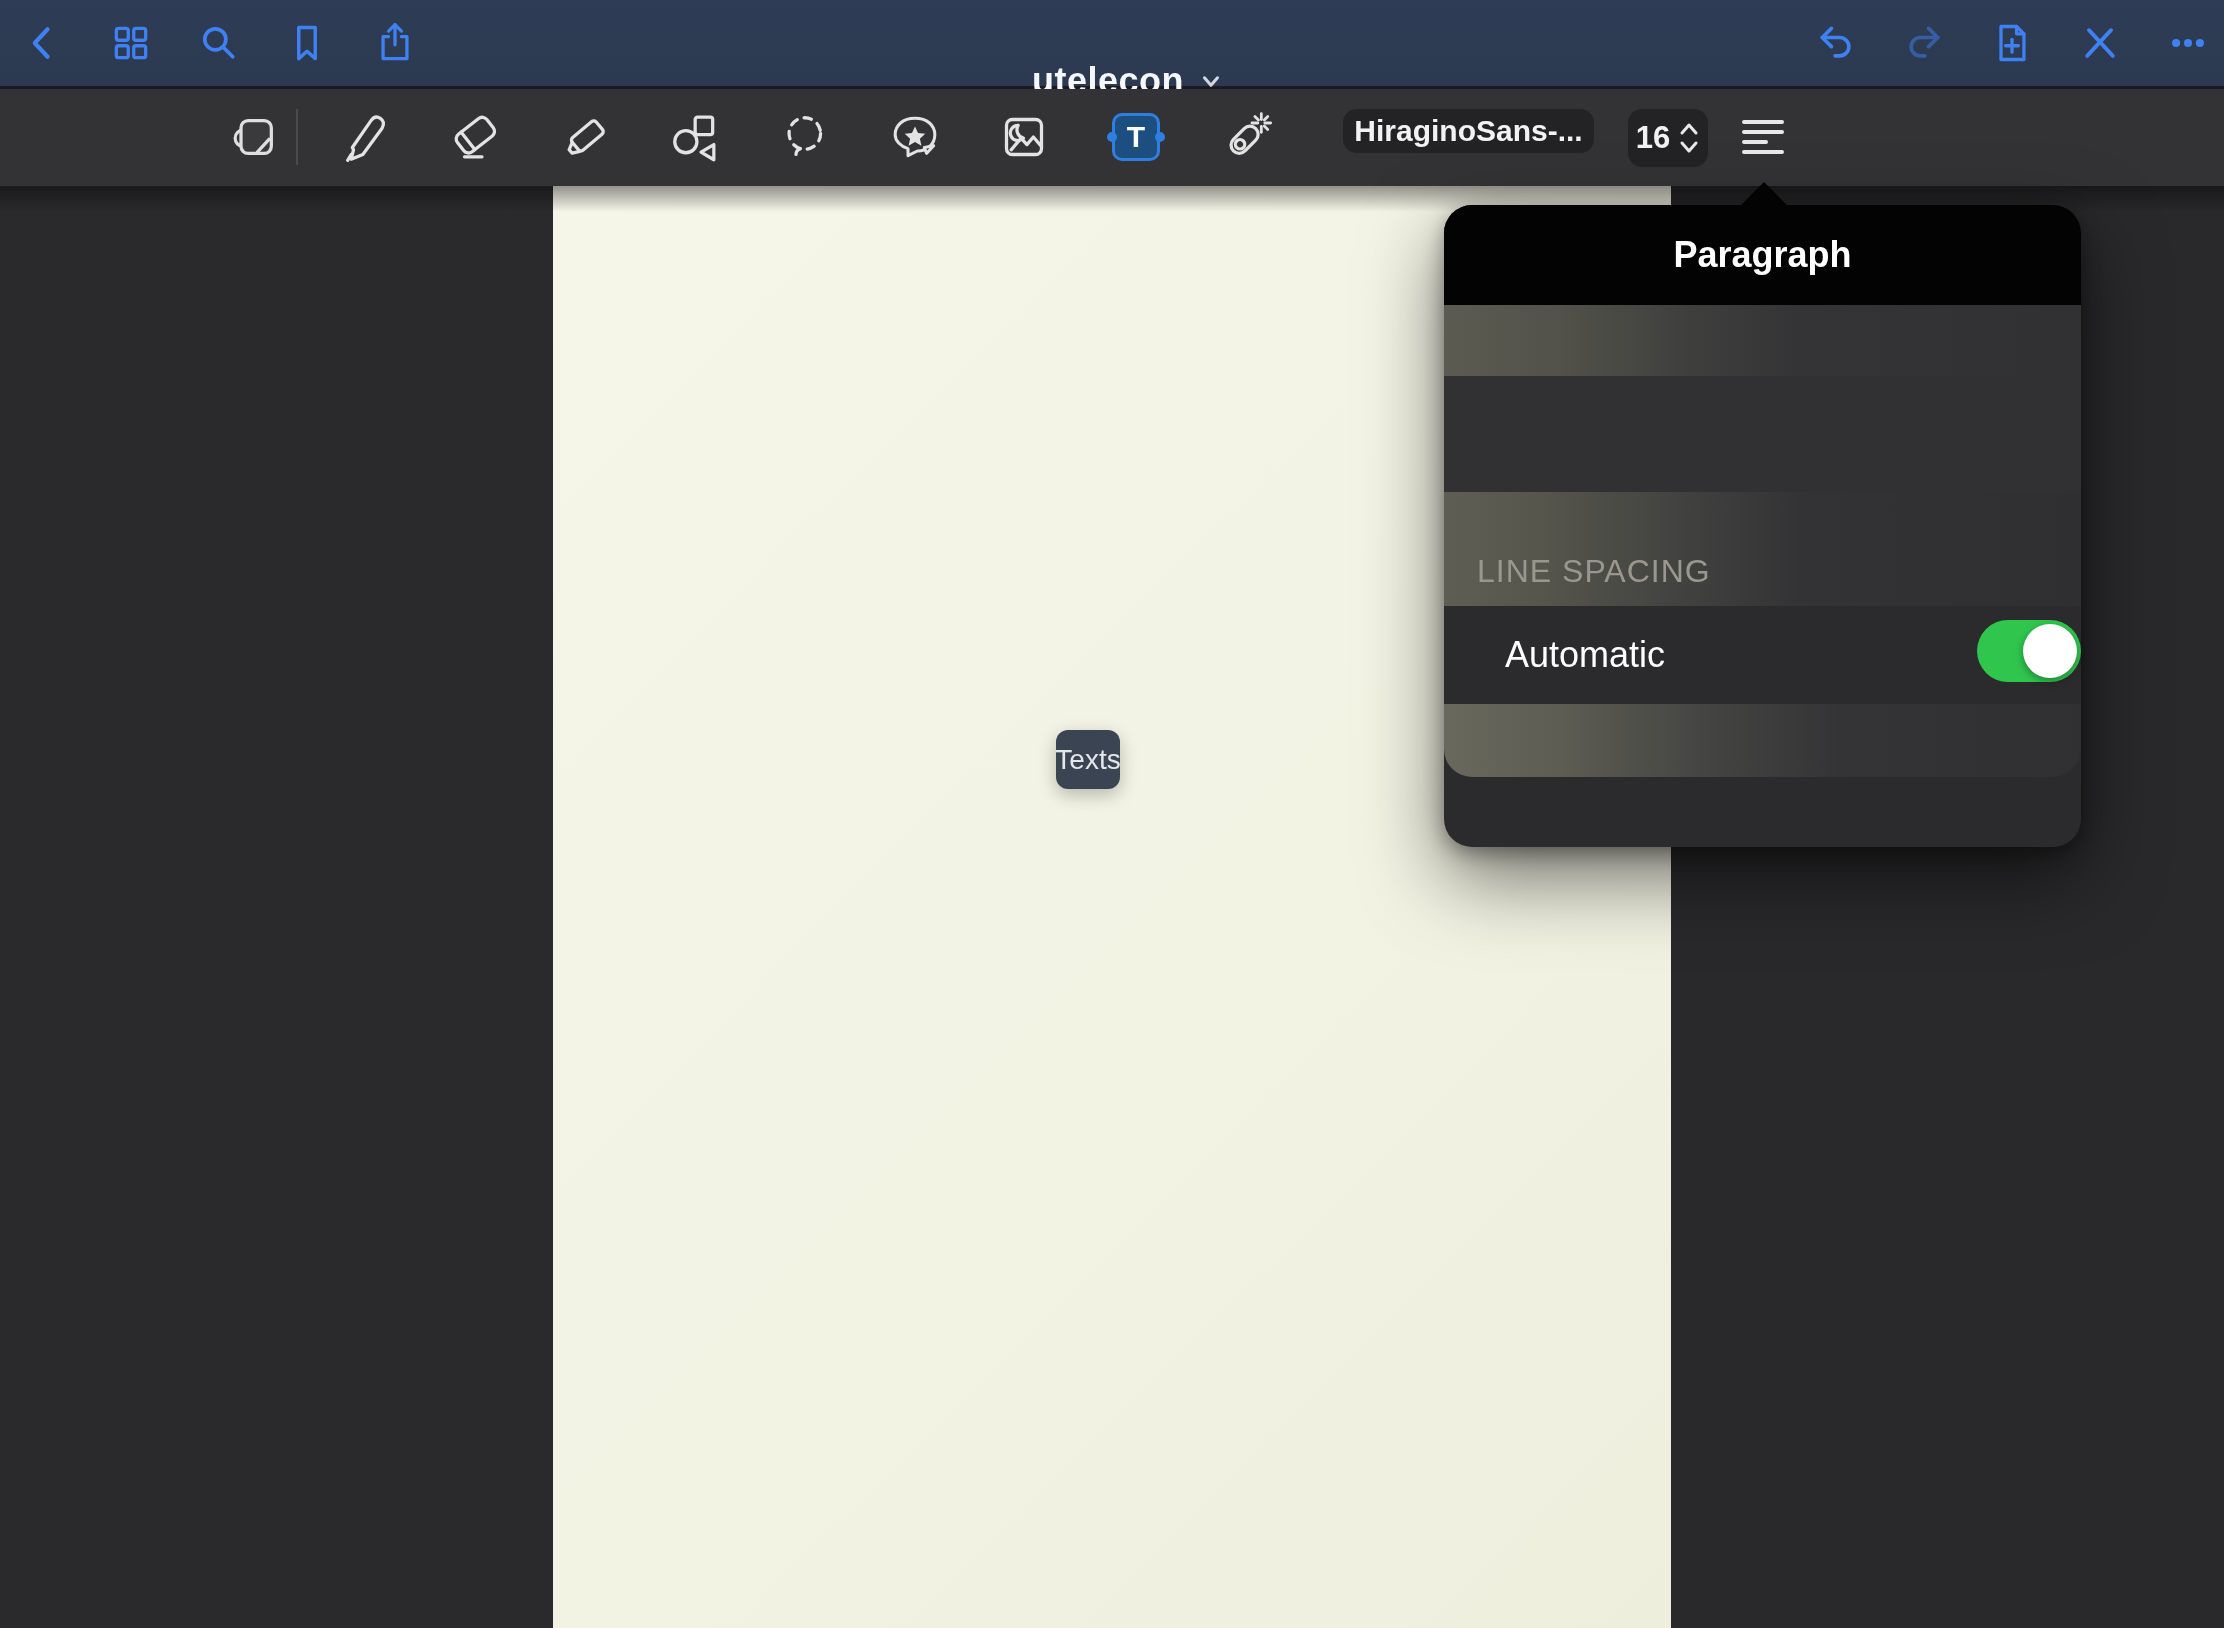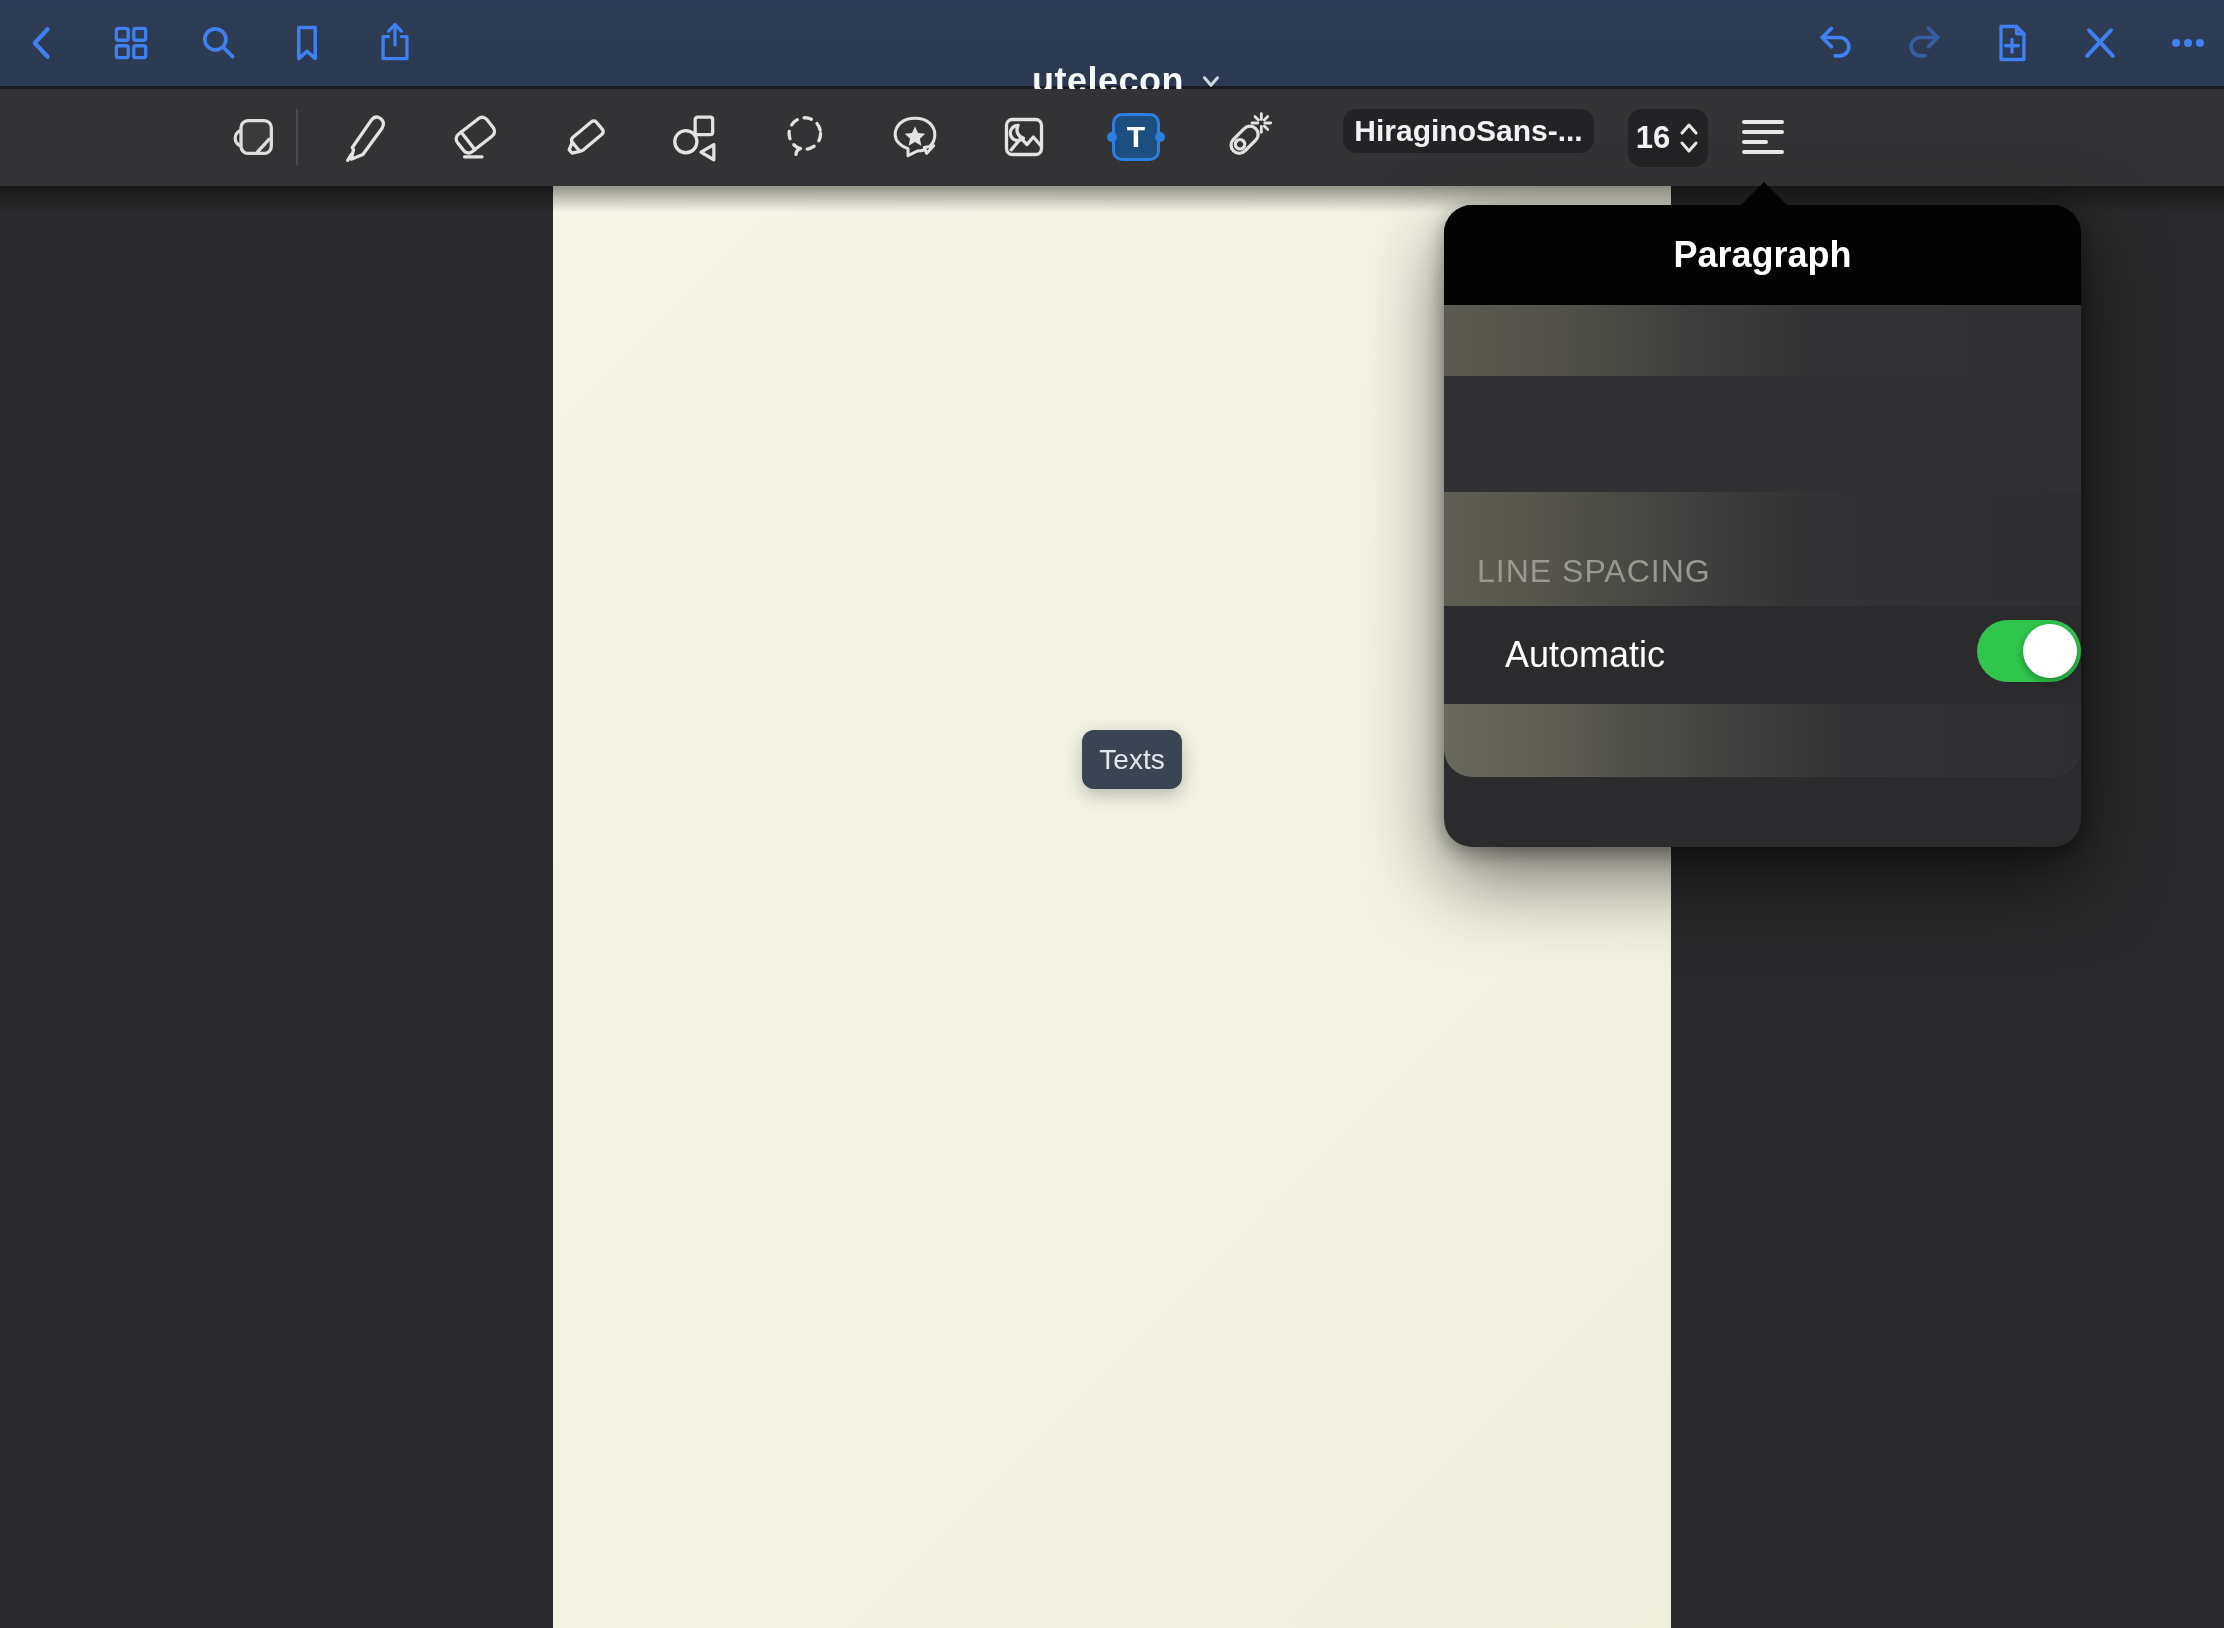--- a/index.html
+++ b/index.html
@@ -81,21 +81,21 @@
   .canvas::before{content:"";position:absolute;left:0;top:0;width:100%;height:26px;
     background:linear-gradient(180deg,rgba(0,0,0,.40),rgba(0,0,0,0));pointer-events:none;z-index:3;}
   .paper{
     position:absolute;left:553px;top:0;width:1118px;height:1442px;
     background:linear-gradient(135deg,#f5f5e8 0%,#f3f3e4 55%,#eeeedd 100%);
   }
   .side{position:absolute;top:0;height:1442px;}
   .side.left{left:0;width:553px;background:#2a2a2c;}
   .side.right{left:1671px;width:553px;background:#29292b;}
   .texts-tooltip{
-    position:absolute;left:1082px;top:544px;width:100px;height:59px;border-radius:12px;
+    position:absolute;left:1056px;top:544px;width:64px;height:59px;border-radius:12px;
     background:#3b4452;box-shadow:0 6px 18px rgba(0,0,0,.25);
     display:flex;align-items:center;justify-content:center;
     color:#e3e7ea;font-size:28px;cursor:pointer;z-index:4;
   }
   
   .popover{
     position:absolute;left:1444px;top:205px;width:637px;height:642px;border-radius:28px;
     background:#2b2b2d;z-index:10;
     box-shadow:0 30px 80px rgba(0,0,0,.55),0 6px 20px rgba(0,0,0,.35);
   }

